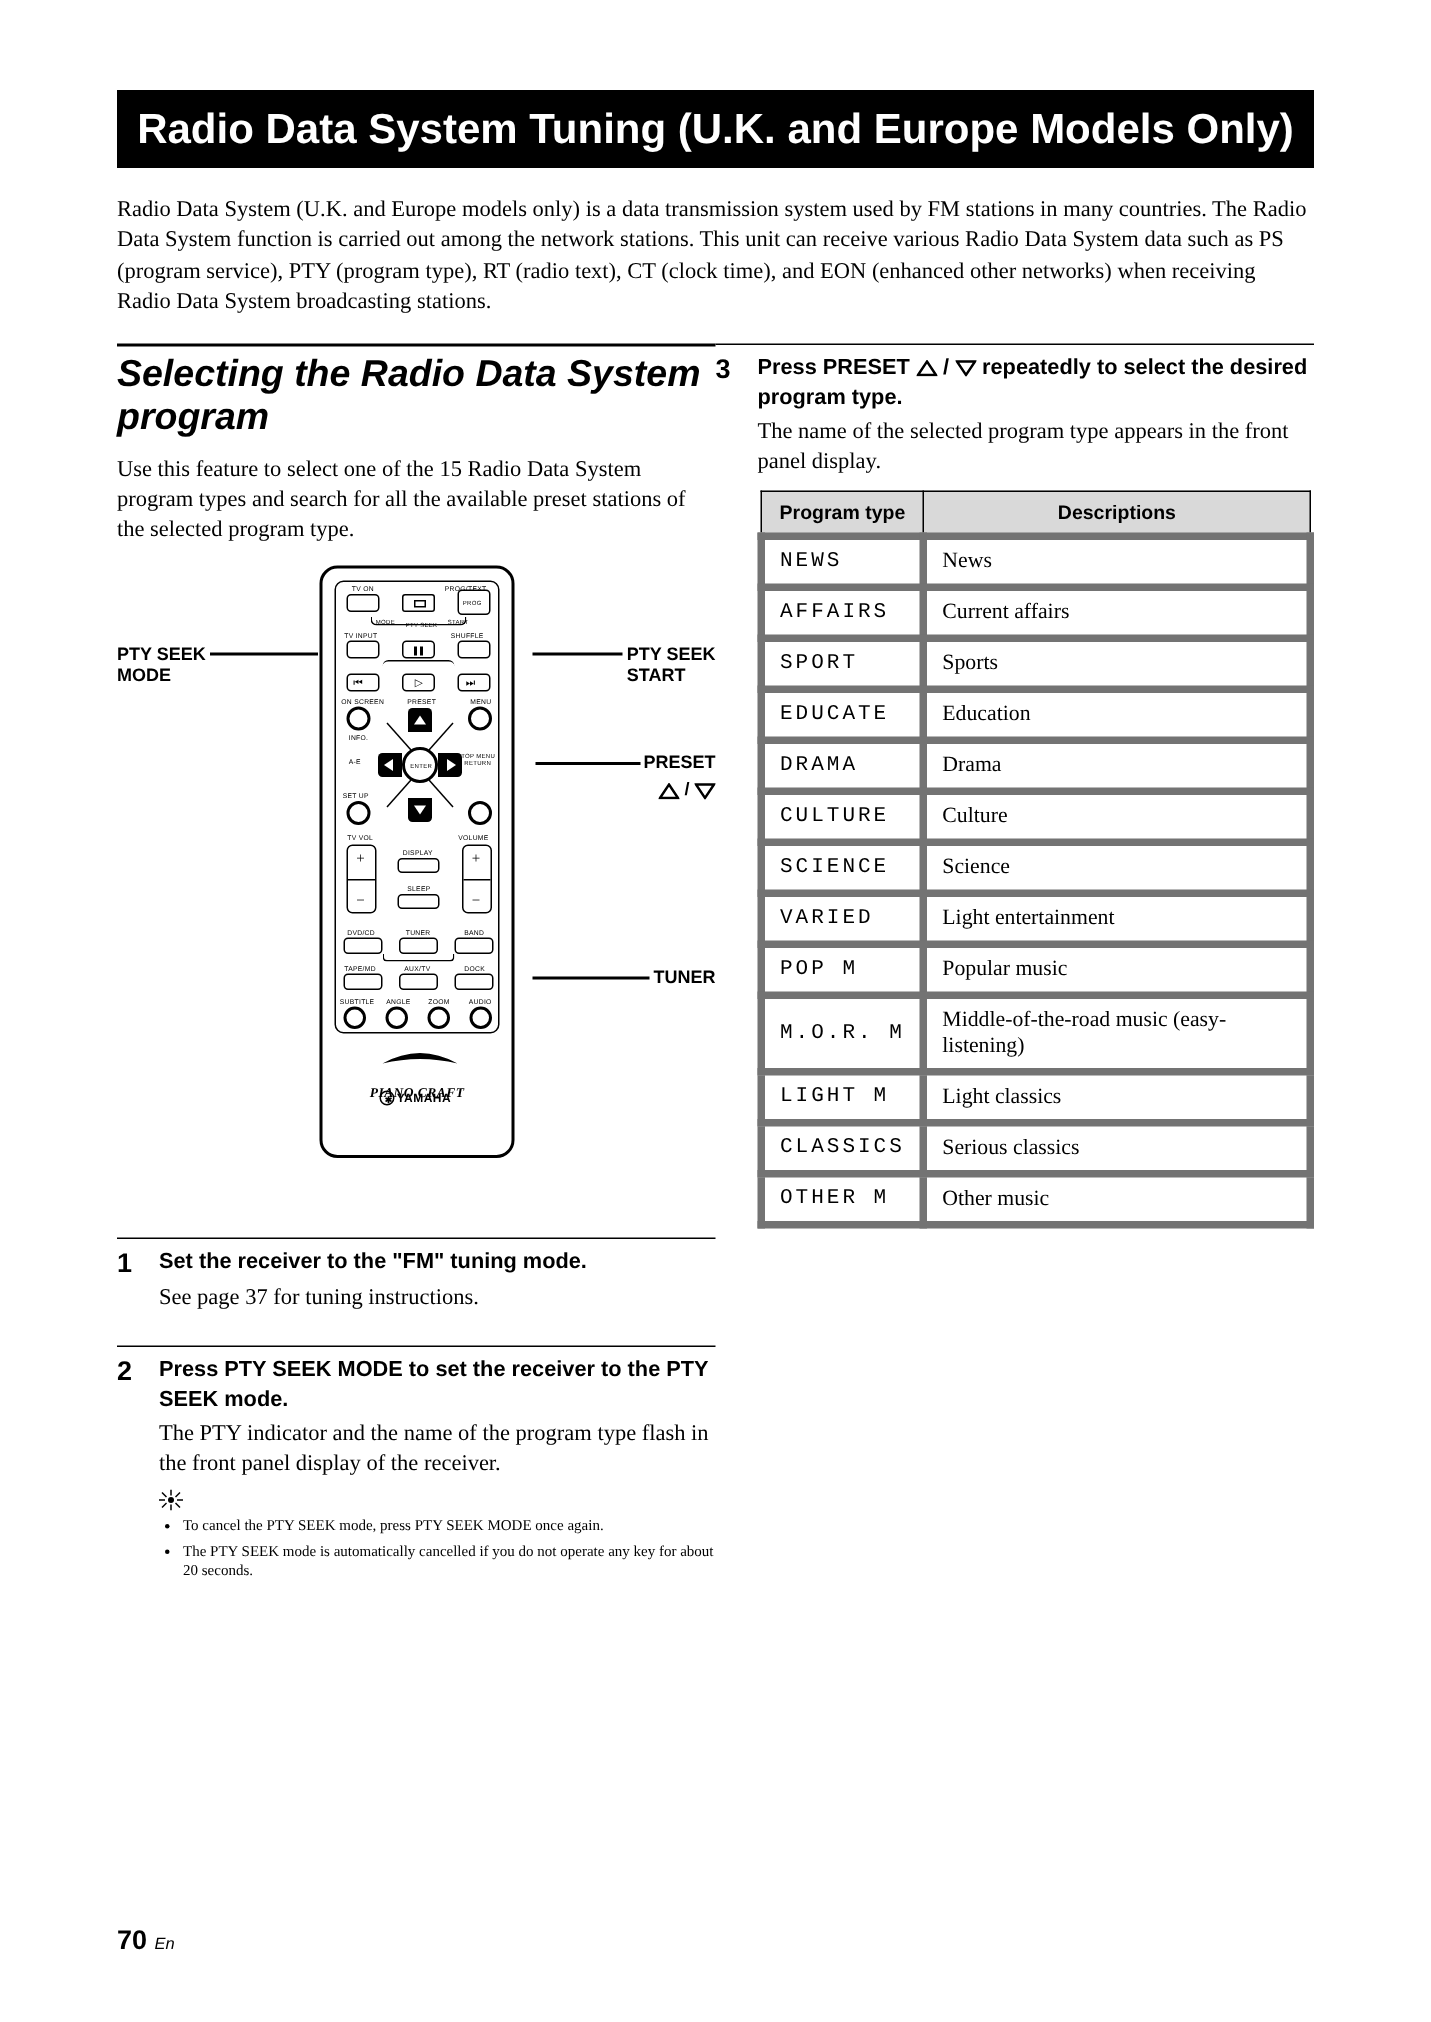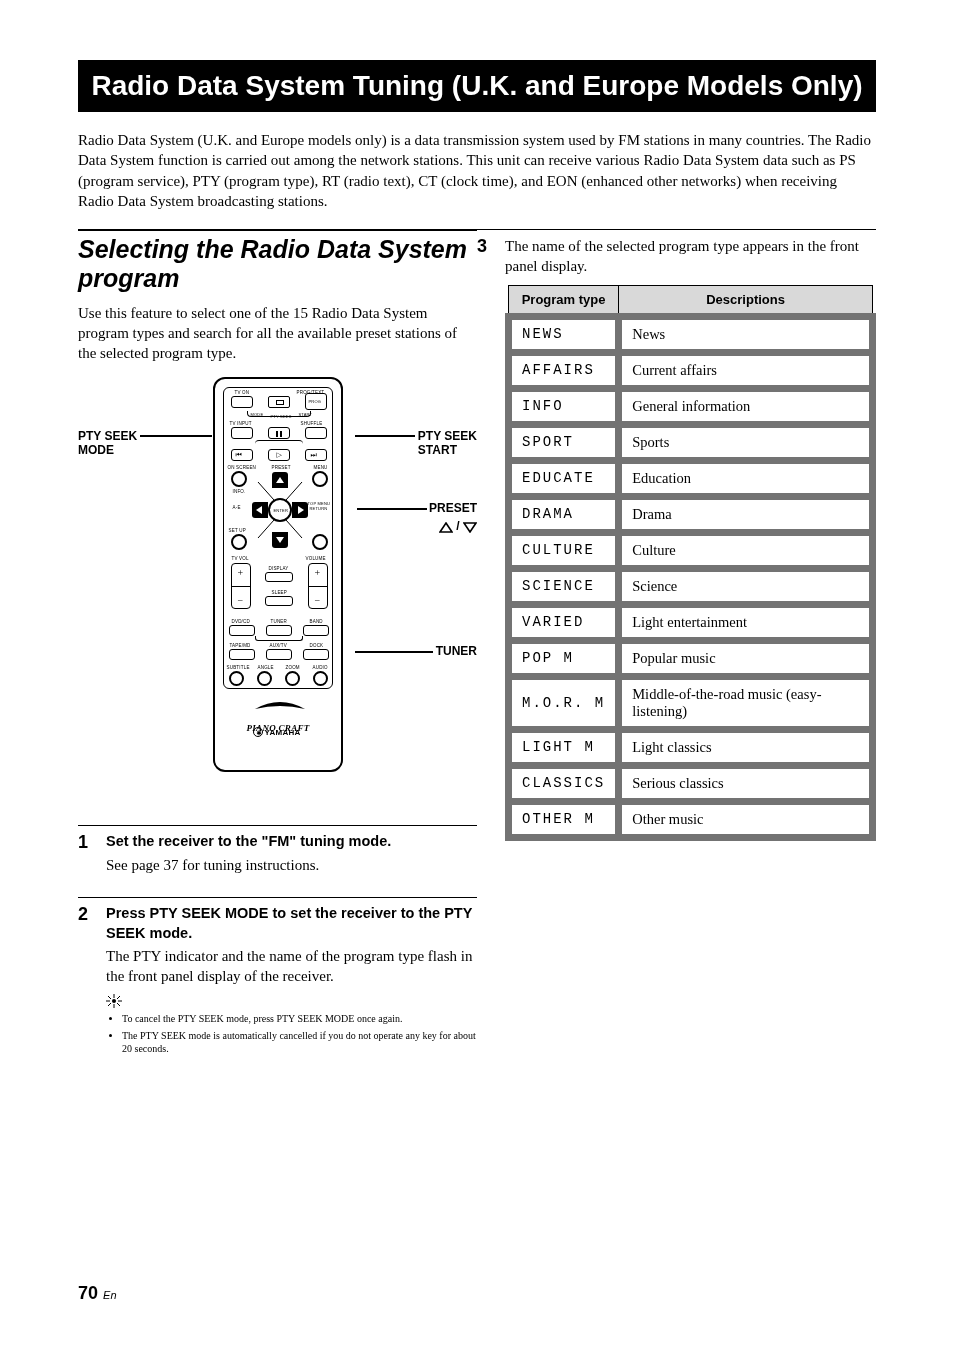--- a/index.html
+++ b/index.html
@@ -137,21 +137,21 @@
   table.ptable th {
     background: #d9d9d9;
     font-family: Arial, Helvetica, sans-serif;
     font-weight: bold;
     font-size: 13px;
     text-align: center;
     padding: 6px 8px;
     border: 1px solid #000;
   }
   table.ptable td {
-    border: 7px solid #737373;
+    border: 5px solid #737373;
     padding: 6px 10px;
     vertical-align: middle;
   }
   table.ptable td.code {
     font-family: "Courier New", monospace;
     letter-spacing: 2px;
     font-size: 14px;
   }
   table.ptable td.desc {
     font-family: "Times New Roman", serif;
@@ -384,41 +384,48 @@
           <li>The PTY SEEK mode is automatically cancelled if you do not operate any key for about 20 seconds.</li>
         </ul>
       </div>
     </div>
   </div>
 
   <div class="col col-right">
     <div class="step">
       <div class="step-num">3</div>
       <div class="step-body">
+        <div class="step-title">
+          <span>Press PRESET </span>
+          <span class="tri-outline-up"><svg width="14" height="11">
+                <polygon points="7,1 13,10 1,10" fill="none" stroke="#000" stroke-width="1.6"></polygon>
+              </svg></span>
+          <span> / </span>
+          <span class="tri-outline-down"><svg width="14" height="11">
+                <polygon points="1,1 13,1 7,10" fill="none" stroke="#000" stroke-width="1.6"></polygon>
+              </svg></span>
+          <span> repeatedly to select the desired program type.</span>
+        </div>
         <div class="step-text">The name of the selected program type appears in the front panel display.</div>
 
         <table class="ptable">
           <thead>
             <tr>
               <th>Program type</th>
               <th>Descriptions</th>
             </tr>
           </thead>
           <tbody>
             <tr>
                 <td class="code">NEWS</td>
                 <td class="desc">News</td>
               </tr>
             <tr>
                 <td class="code">AFFAIRS</td>
                 <td class="desc">Current affairs</td>
-              </tr>
-            <tr>
-                <td class="code">INFO</td>
-                <td class="desc">General information</td>
               </tr>
             <tr>
                 <td class="code">SPORT</td>
                 <td class="desc">Sports</td>
               </tr>
             <tr>
                 <td class="code">EDUCATE</td>
                 <td class="desc">Education</td>
               </tr>
             <tr>

